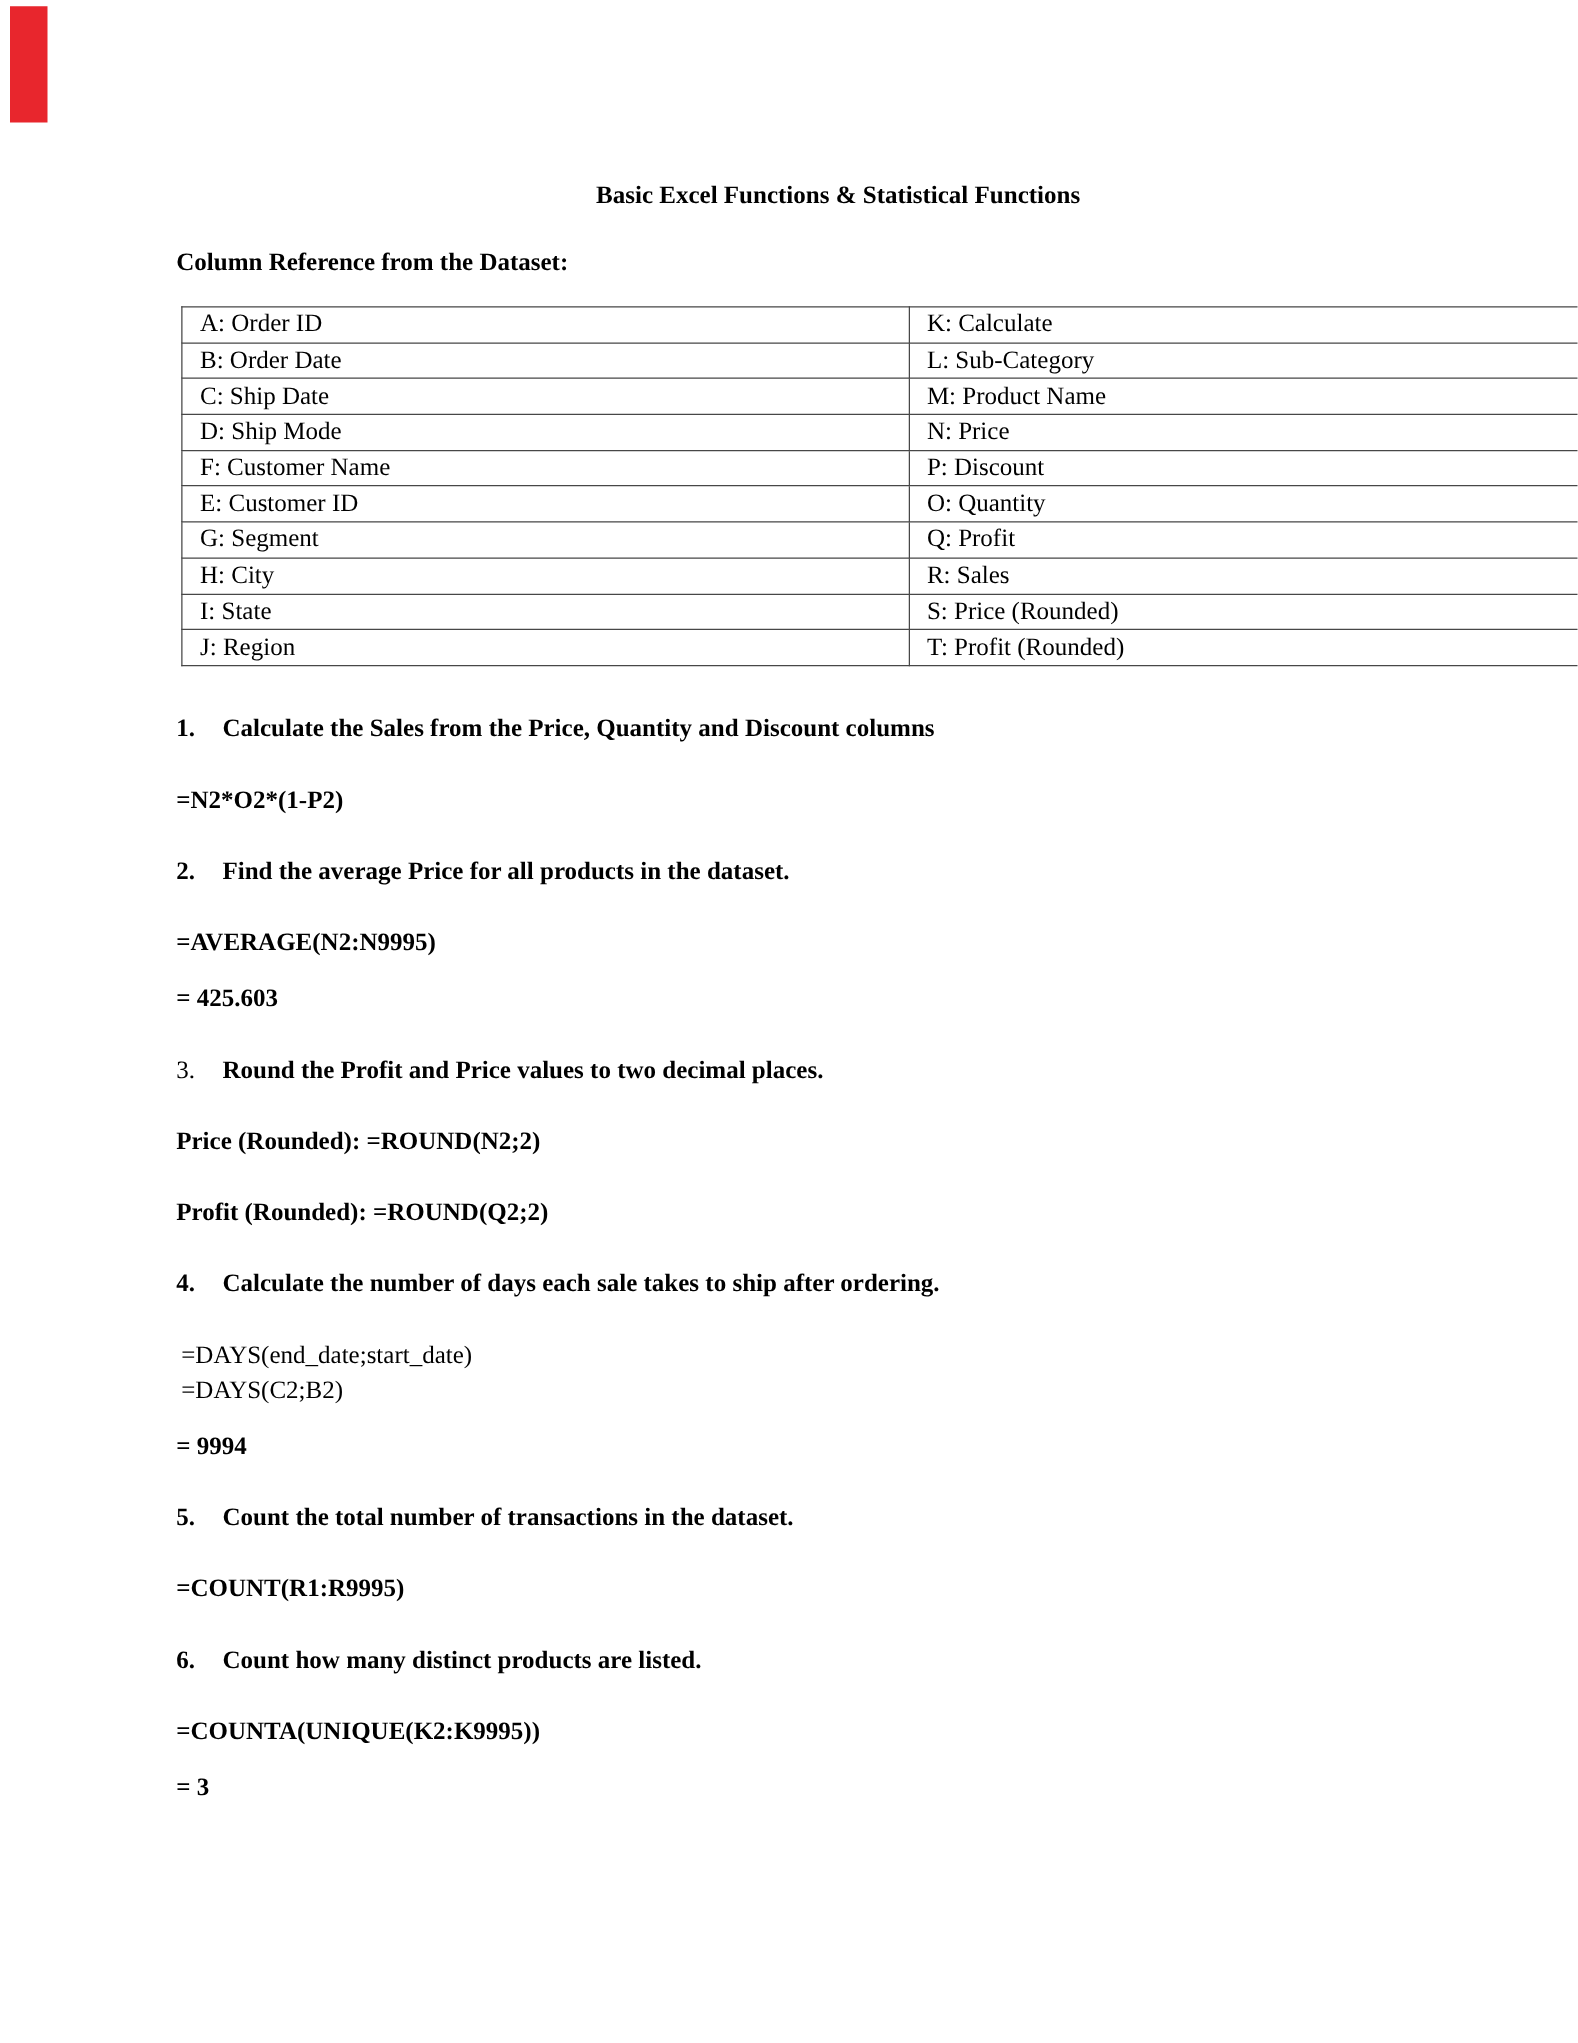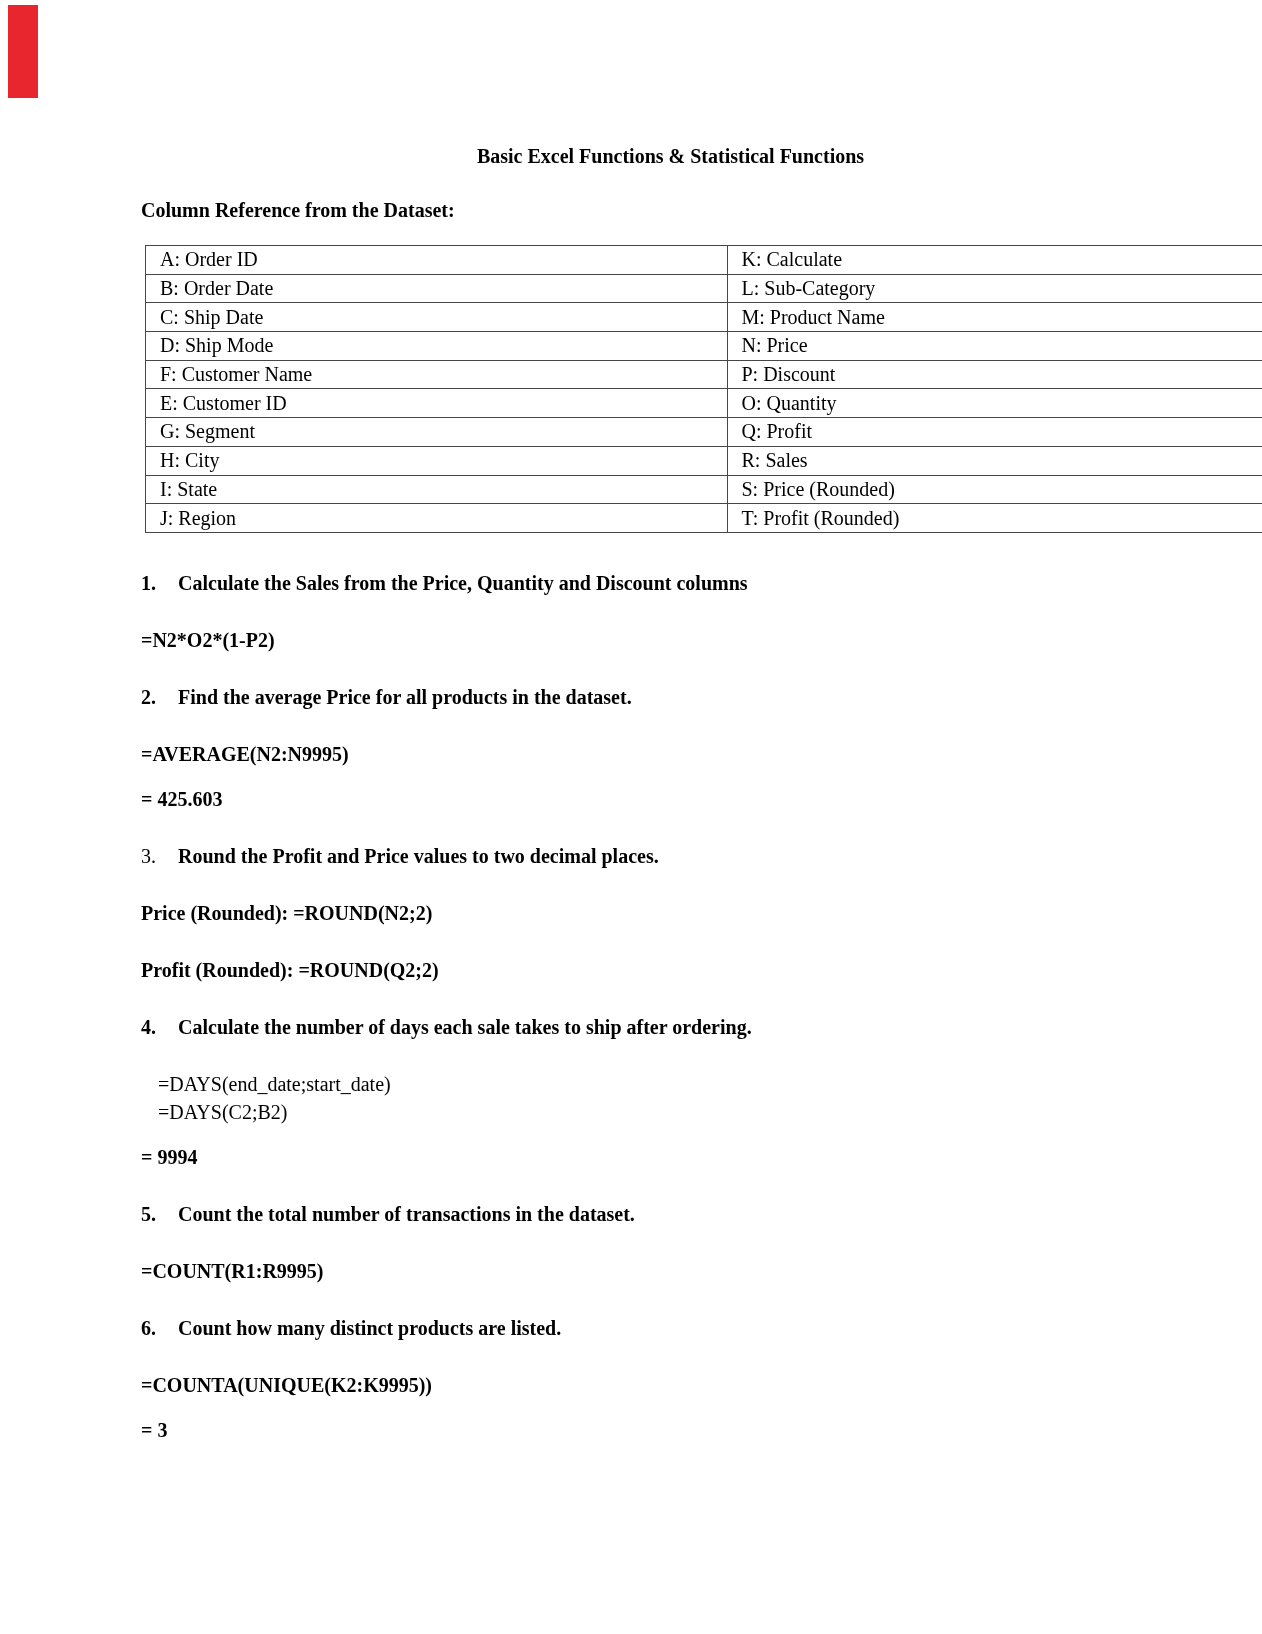--- a/index.html
+++ b/index.html
@@ -70,21 +70,21 @@
     font-weight: normal;
   }
   .formula {
     font-weight: bold;
     line-height: 28px;
     margin: 0 0 29px 0;
   }
   .formula-block {
     font-weight: normal;
     line-height: 28px;
-    margin: 0 0 29px 17px;
+    margin: 0 0 29px 4px;
   }
   .answer {
     font-weight: bold;
     line-height: 28px;
     margin: -12px 0 29px 0;
   }
 </style>
 </head>
 <body>
 

